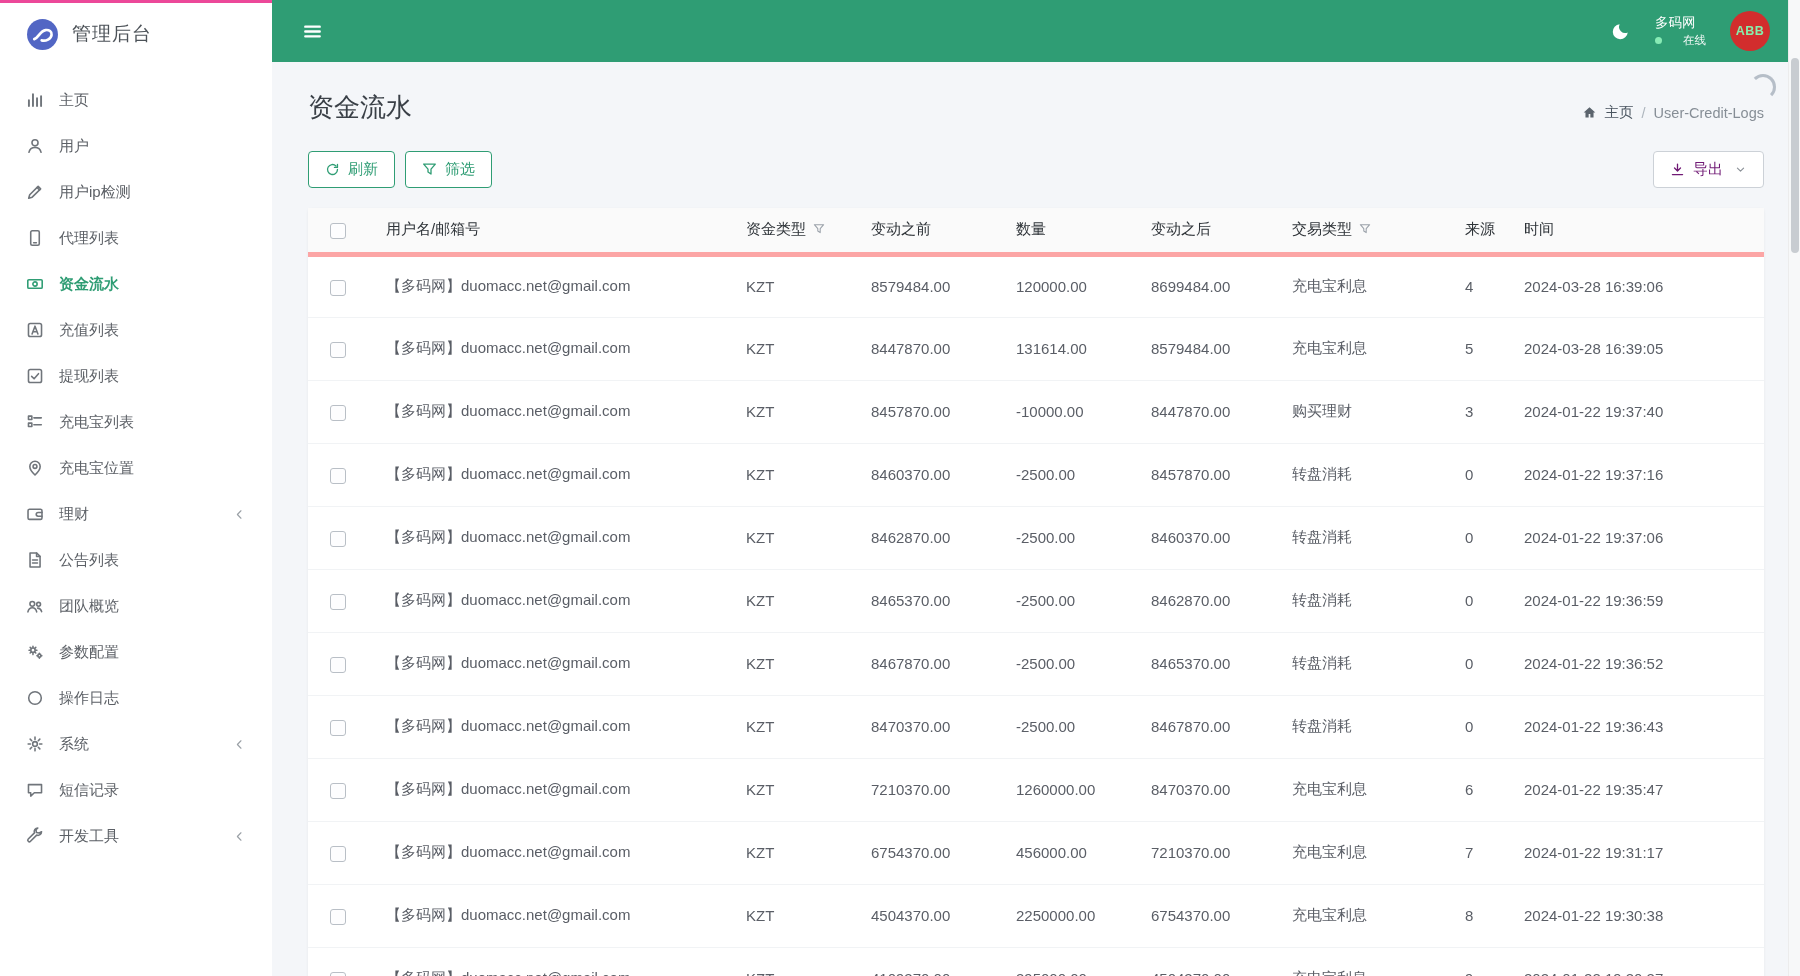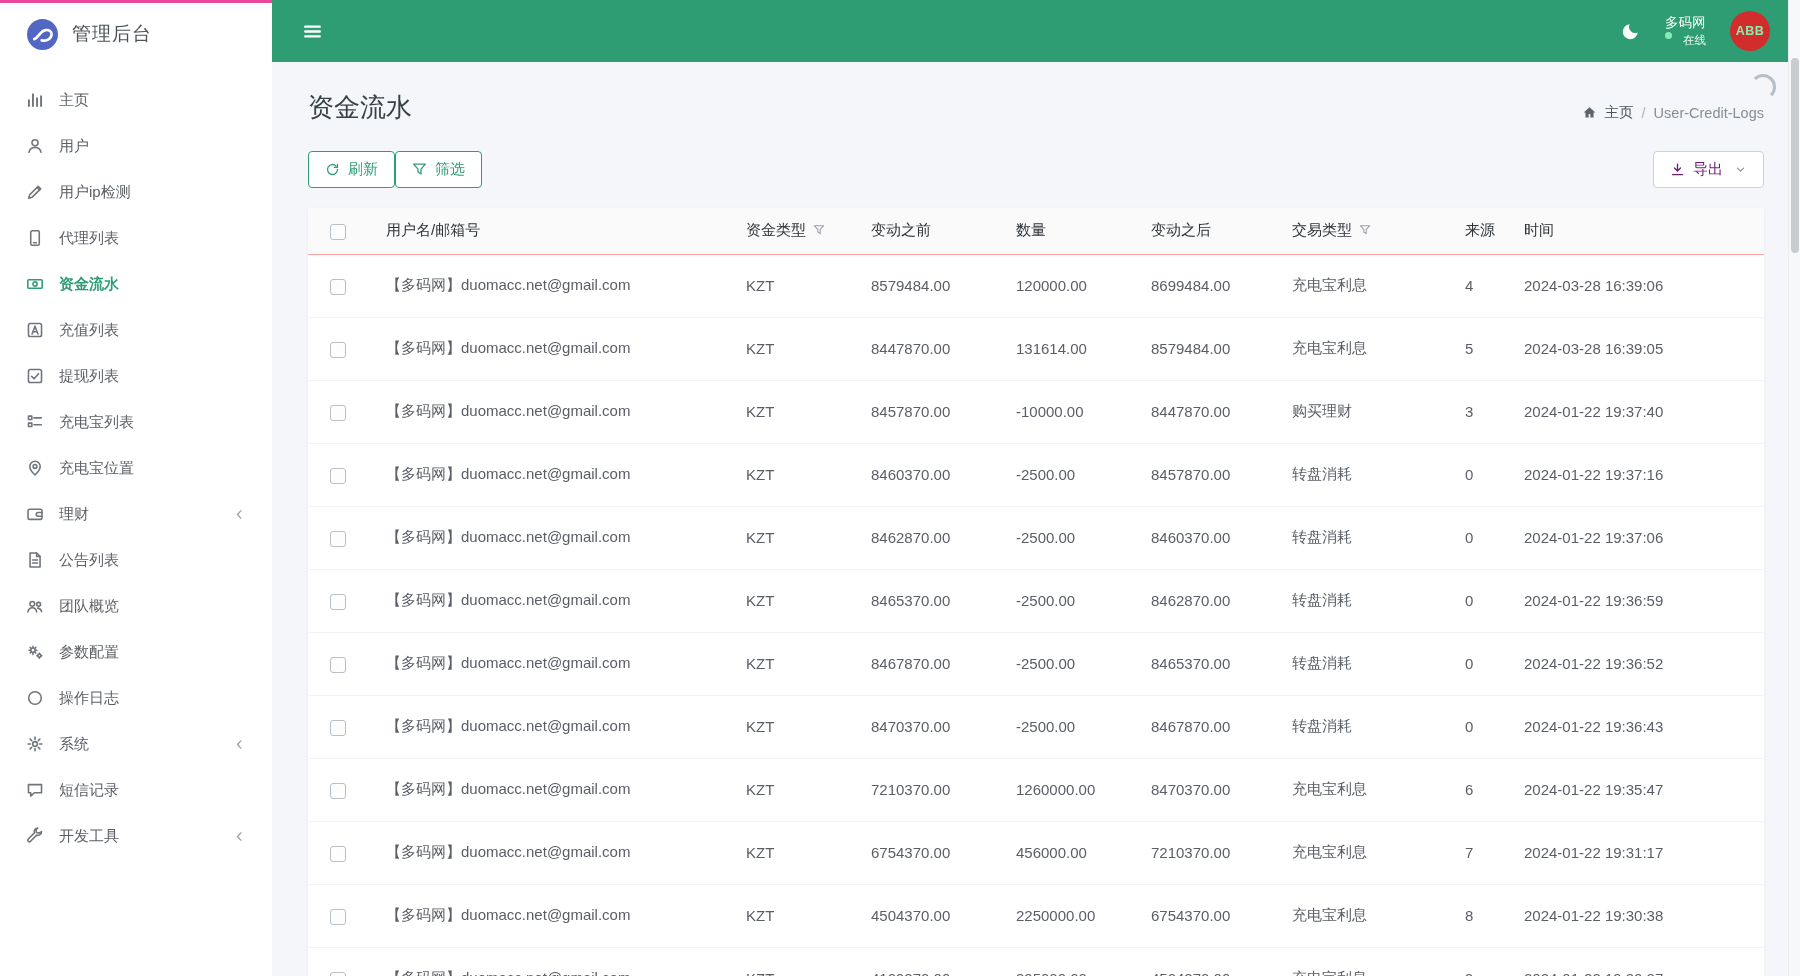--- a/index.html
+++ b/index.html
@@ -23,21 +23,21 @@
   .side-item .chev { margin-left:auto; width:13px; height:13px; color:#9aa0a6; }
 
   
   .main { flex:1; display:flex; flex-direction:column; min-width:0; }
   .topbar { height:62px; flex:none; background:#2f9d74; display:flex; align-items:center;
             padding:16px 30px; color:#fff; }
   .hamburger { width:21px; height:21px; color:#fff; background:none; border:none; cursor:pointer; }
   .topbar-right { margin-left:auto; display:flex; align-items:center; gap:24px; }
   .moon { width:21px; height:21px; color:#fff; background:none; border:none; cursor:pointer; }
   .site-meta { font-size:13.5px; line-height:1.4; text-align:left; }
-  .online { font-size:11.5px; display:flex; gap:11px; opacity:.95; }
+  .online { font-size:11.5px; display:flex; align-items:center; gap:21px; opacity:.95; }
   .dot { width:7px; height:7px; border-radius:50%; background:#8df0b9; }
   .avatar { width:40px; height:40px; border-radius:50%; background:#d22d2d; color:#86efac;
             font-weight:bold; font-size:12.5px; display:flex; align-items:center;
             justify-content:center; letter-spacing:.5px; cursor:pointer; }
 
   
   .content { flex:1; background:#f4f6f9; padding:28px 36px; position:relative; overflow:hidden; }
   .spinner { position:absolute; top:12px; right:24px; width:26px; height:26px;
              border:3px solid transparent; border-top-color:#b6bec8; border-right-color:#b6bec8;
              border-radius:50%; animation:spin 1s linear infinite; }
@@ -45,34 +45,34 @@
 
   .page-head { display:flex; align-items:flex-end; justify-content:space-between; }
   h1 { font-size:26px; font-weight:normal; color:#3a4047; }
   .breadcrumb { display:flex; align-items:center; gap:8px; font-size:14.5px; color:#6c757d;
                 padding-bottom:3px; }
   .home-ic { width:15px; height:15px; color:#5b646d; }
   .bc-home { color:#4a5560; text-decoration:none; cursor:pointer; }
   .bc-sep { color:#adb5bd; }
   .bc-current { color:#868e96; }
 
-  .toolbar { margin-top:26px; display:flex; align-items:flex-start; }
+  .toolbar { margin-top:26px; display:flex; align-items:flex-start; gap:10px; }
   .btn { display:inline-flex; align-items:center; gap:8px; font-size:15px; height:37px;
          padding:0 16px; border-radius:4px; background:#fff; cursor:pointer;
          border:1px solid; font-family:inherit; }
   .btn-teal { color:#2f9d74; border-color:#2f9d74; }
   .btn-plain { color:#701a75; border-color:#ccd1d7; margin-left:auto; }
   .bicon { width:15px; height:15px; }
   .caret { width:13px; height:13px; color:#8a9097; margin-left:3px; }
 
   .table-card { margin-top:20px; background:#fff; border-radius:3px;
                 box-shadow:0 1px 3px rgba(0,0,0,.06); }
   table { width:100%; border-collapse:collapse; table-layout:fixed; }
   thead th { height:46px; text-align:left; font-weight:normal; color:#2e3338; font-size:15px;
-             background:#fafafa; border-bottom:1px solid #fca5a5; padding:0 8px;
+             background:#fafafa; border-bottom:5px solid #fca5a5; padding:0 8px;
              white-space:nowrap; overflow:hidden; }
   tbody td { height:63px; font-size:15px; color:#5a5e66; border-bottom:1px solid #f1f3f5;
              padding:0 8px; white-space:nowrap; overflow:hidden; }
   th:first-child, td:first-child { padding-left:22px; }
   .checkbox { width:16px; height:16px; border:1px solid #b9bfc6; border-radius:3px;
               background:#fdfdfe; display:inline-block; vertical-align:middle; cursor:pointer; }
   .filter { display:inline-block; width:12px; height:12px; margin-left:7px; color:#9aa1a9;
             vertical-align:-1px; cursor:pointer; }
 
   

